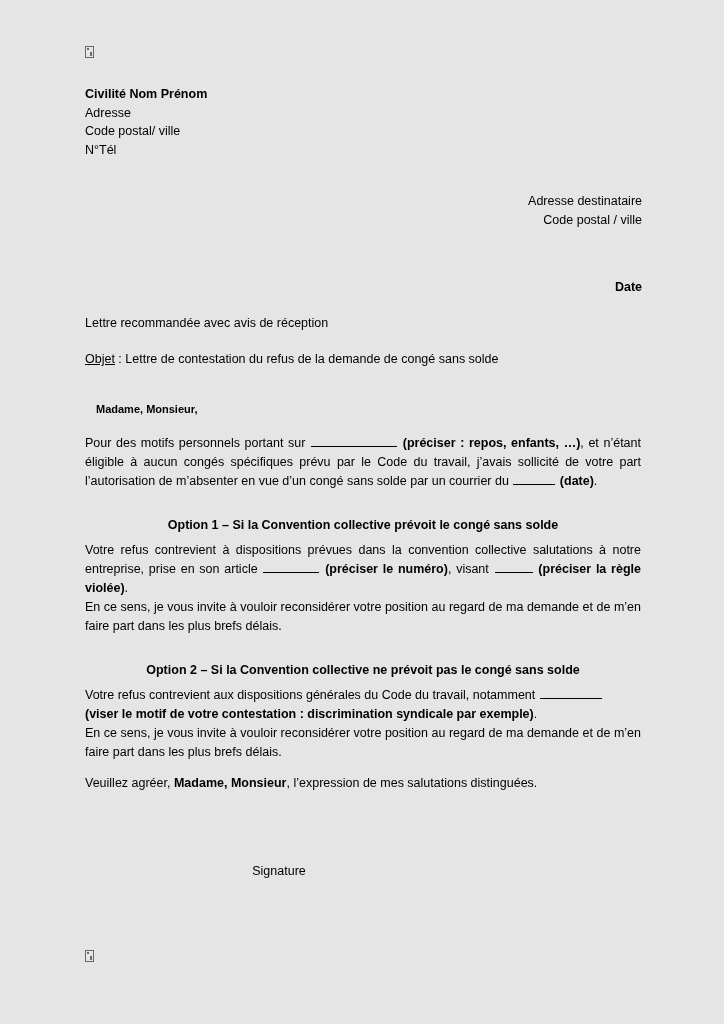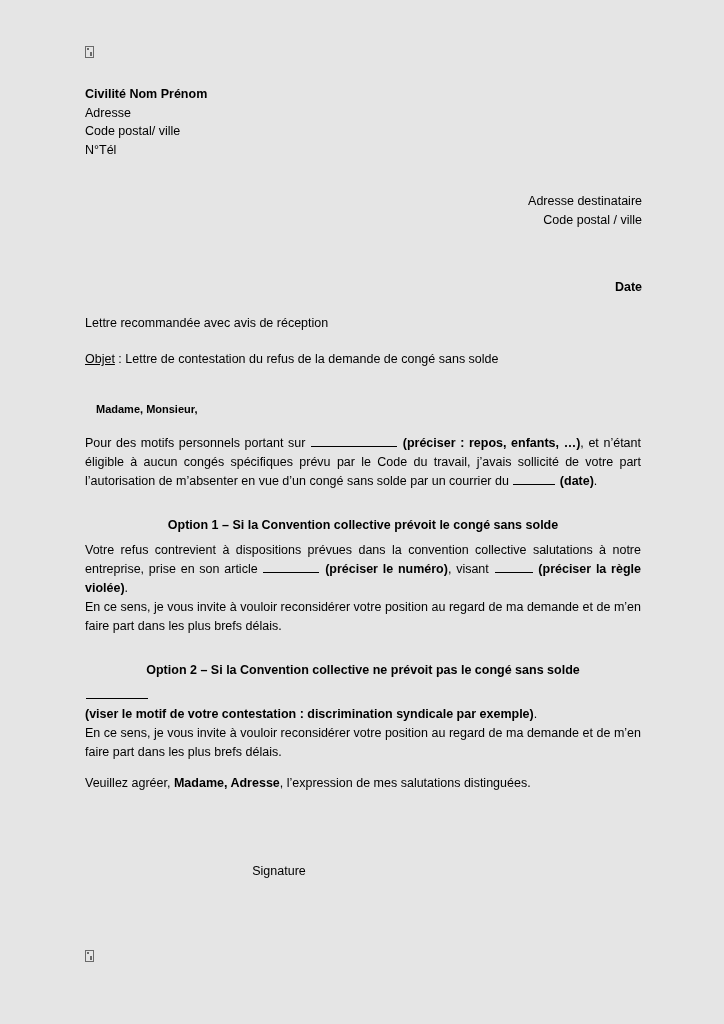--- a/index.html
+++ b/index.html
@@ -210,26 +210,26 @@
 
     <div class="gap-lg"></div>
 
     <p class="option-heading">Option 1 – Si la Convention collective prévoit le congé sans solde</p>
     <p class="para"><span>Votre refus contrevient à dispositions prévues dans la convention collective salutations à notre entreprise, prise en son article </span><span class="blank w-med"></span> <b>(préciser le numéro)</b><span>, visant </span><span class="blank w-tiny"></span> <b>(préciser la règle violée)</b><span>.</span></p>
     <p class="para">En ce sens, je vous invite à vouloir reconsidérer votre position au regard de ma demande et de m’en faire part dans les plus brefs délais.</p>
 
     <div class="gap-lg"></div>
 
     <p class="option-heading">Option 2 – Si la Convention collective ne prévoit pas le congé sans solde</p>
-    <p class="para"><span class="blank w-opt2"></span><br><b>(viser le motif de votre contestation : discrimination syndicale par exemple)</b><span>.</span></p>
+    <p class="para"><span>Votre refus contrevient aux dispositions générales du Code du travail, notamment </span><span class="blank w-opt2"></span><br><b>(viser le motif de votre contestation : discrimination syndicale par exemple)</b><span>.</span></p>
     <p class="para">En ce sens, je vous invite à vouloir reconsidérer votre position au regard de ma demande et de m’en faire part dans les plus brefs délais.</p>
 
   </div>
 
-  <div class="closing"><span>Veuillez agréer, </span><b>Madame, Adresse</b><span>, l’expression de mes salutations distinguées.</span></div>
+  <div class="closing"><span>Veuillez agréer, </span><b>Madame, Monsieur</b><span>, l’expression de mes salutations distinguées.</span></div>
 
   <div class="signature">Signature</div>
 
   <div class="tofu tofu-bottom">
     <span class="tofu-box"></span>
   </div>
 
 </div>
 
 </body></html>

